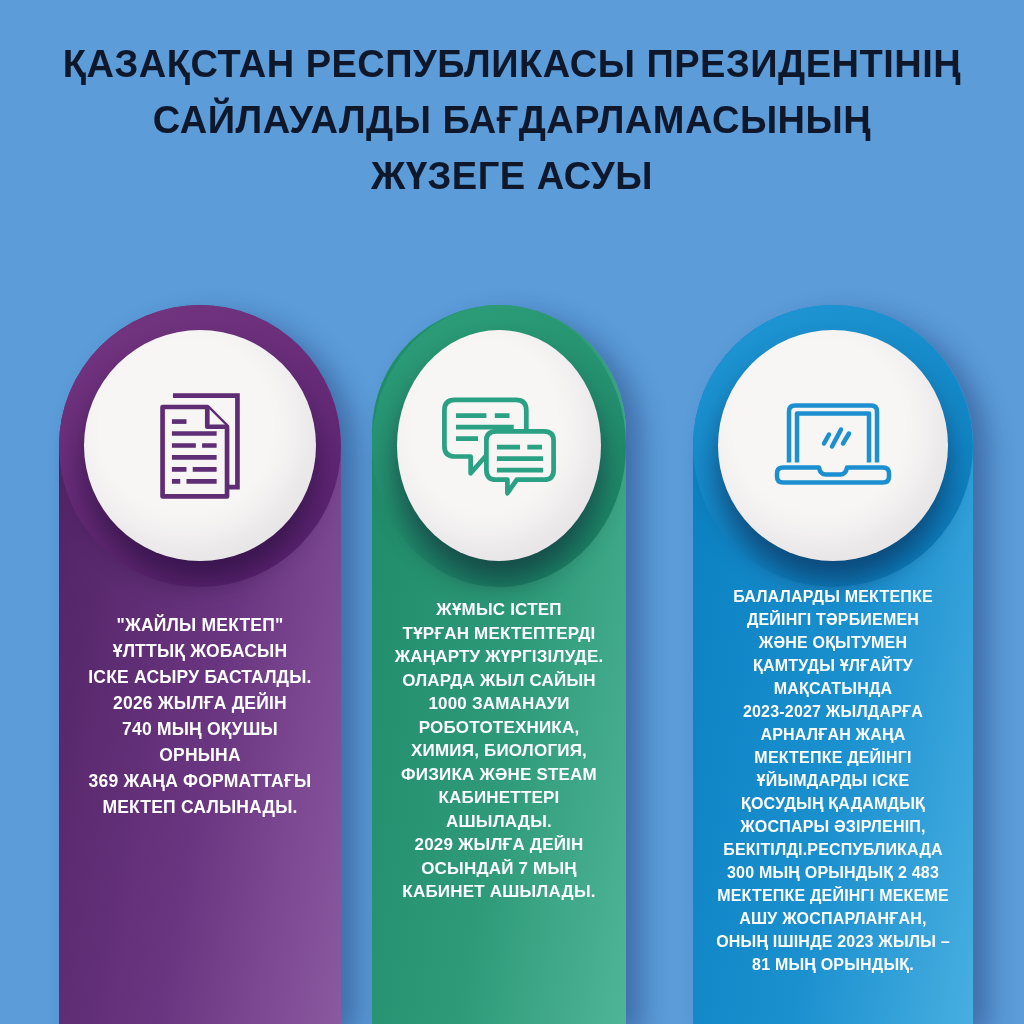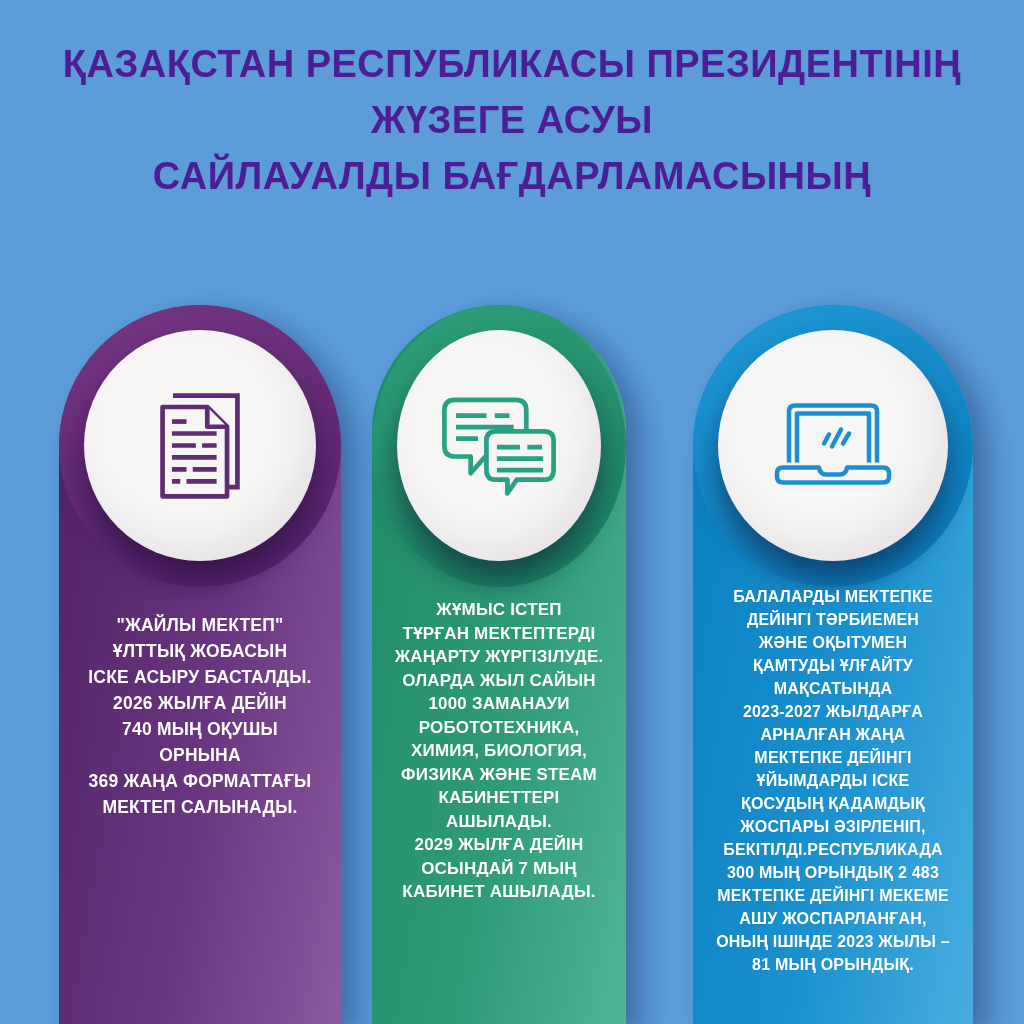--- a/index.html
+++ b/index.html
@@ -10,21 +10,21 @@
     overflow: hidden;
     font-family: "Liberation Sans", "DejaVu Sans", sans-serif;
   }
   .poster { position: absolute; inset: 0; }
 
   
   .title {
     position: absolute;
     top: 36px; left: 0; right: 0;
     text-align: center;
-    color: #4c1d95;
+    color: #0f172a;
     font-weight: 700;
     font-size: 38px;
     line-height: 56px;
     letter-spacing: 0.5px;
   }
   .title div { white-space: nowrap; }
 
   
   .card {
     position: absolute;
@@ -73,22 +73,22 @@
   .card-2 .card-text { top: 293px; font-size: 17px;   line-height: 23.5px; }
   .card-3 .card-text { top: 280px; font-size: 16px;   line-height: 23px; }
 </style>
 </head>
 <body>
 
 <div class="poster">
 
   <div class="title">
     <div>ҚАЗАҚСТАН РЕСПУБЛИКАСЫ ПРЕЗИДЕНТІНІҢ</div>
+    <div>САЙЛАУАЛДЫ БАҒДАРЛАМАСЫНЫҢ</div>
     <div>ЖҮЗЕГЕ АСУЫ</div>
-    <div>САЙЛАУАЛДЫ БАҒДАРЛАМАСЫНЫҢ</div>
   </div>
 
   <div class="card card-1">
     <div class="head">
       <div class="disc">
         <svg width="104" height="120" viewBox="0 0 100 115" fill="none">
           <path d="M24 9 H86 V97 H77" stroke="#5F2D73" stroke-width="4.5"></path>
           <path d="M14 20 H57 L76 39 V106 H14 Z" fill="#F7F6F5" stroke="#5F2D73" stroke-width="4.5" stroke-linejoin="round"></path>
           <path d="M57 20 V39 H76" fill="#F7F6F5" stroke="#5F2D73" stroke-width="4.5" stroke-linejoin="round"></path>
           <path d="M23 34 H37" stroke="#5F2D73" stroke-width="4.5"></path>

